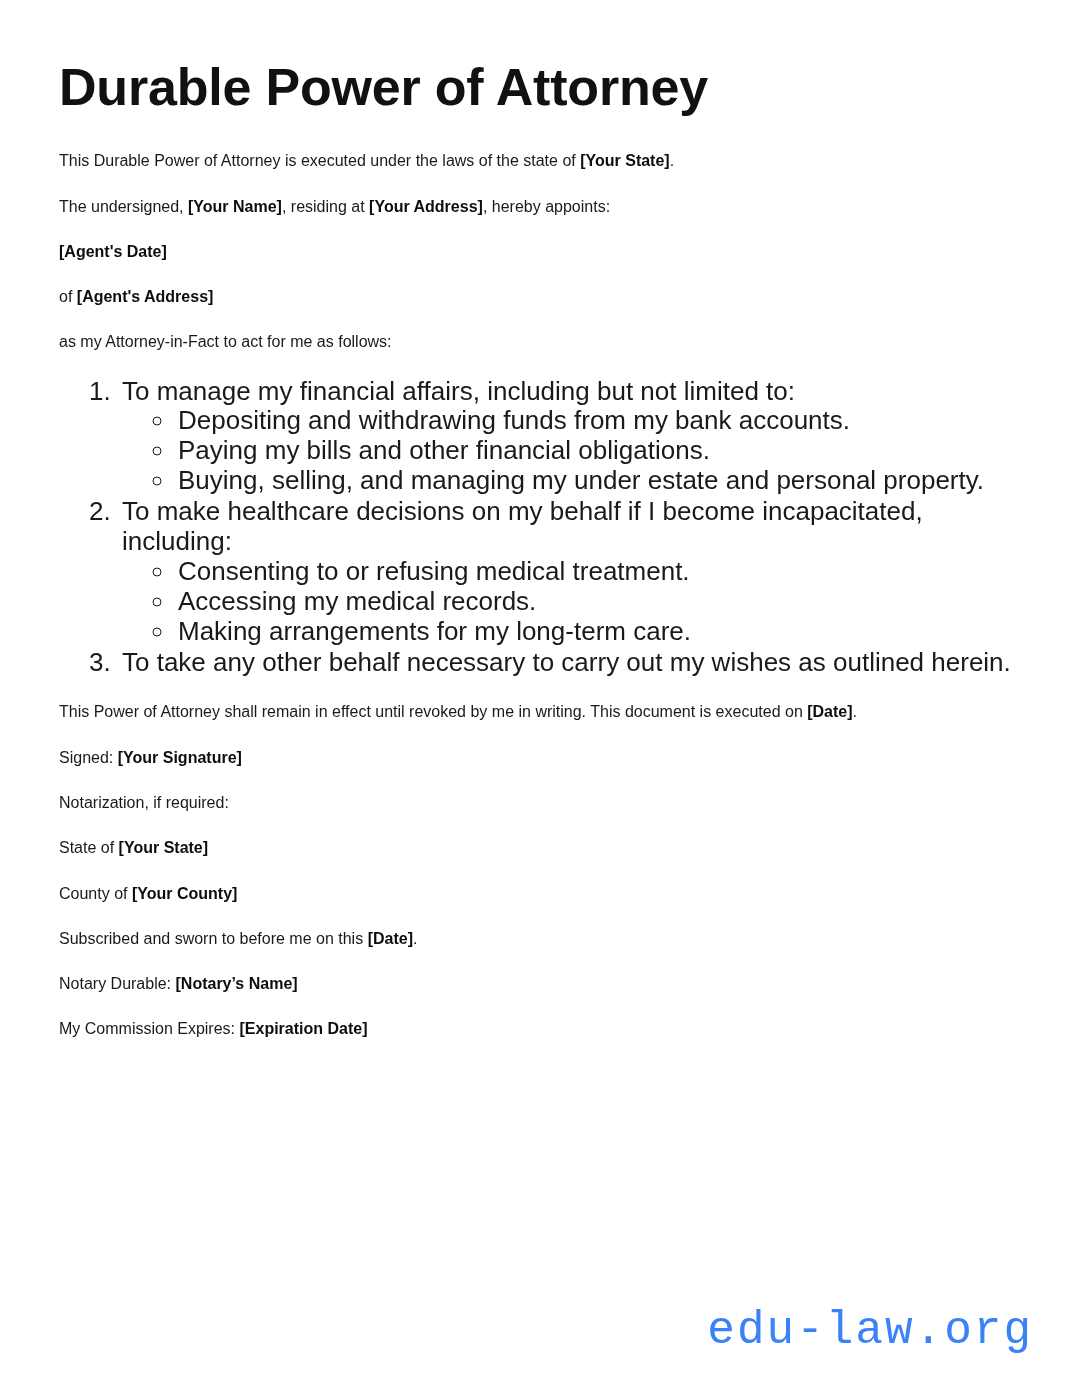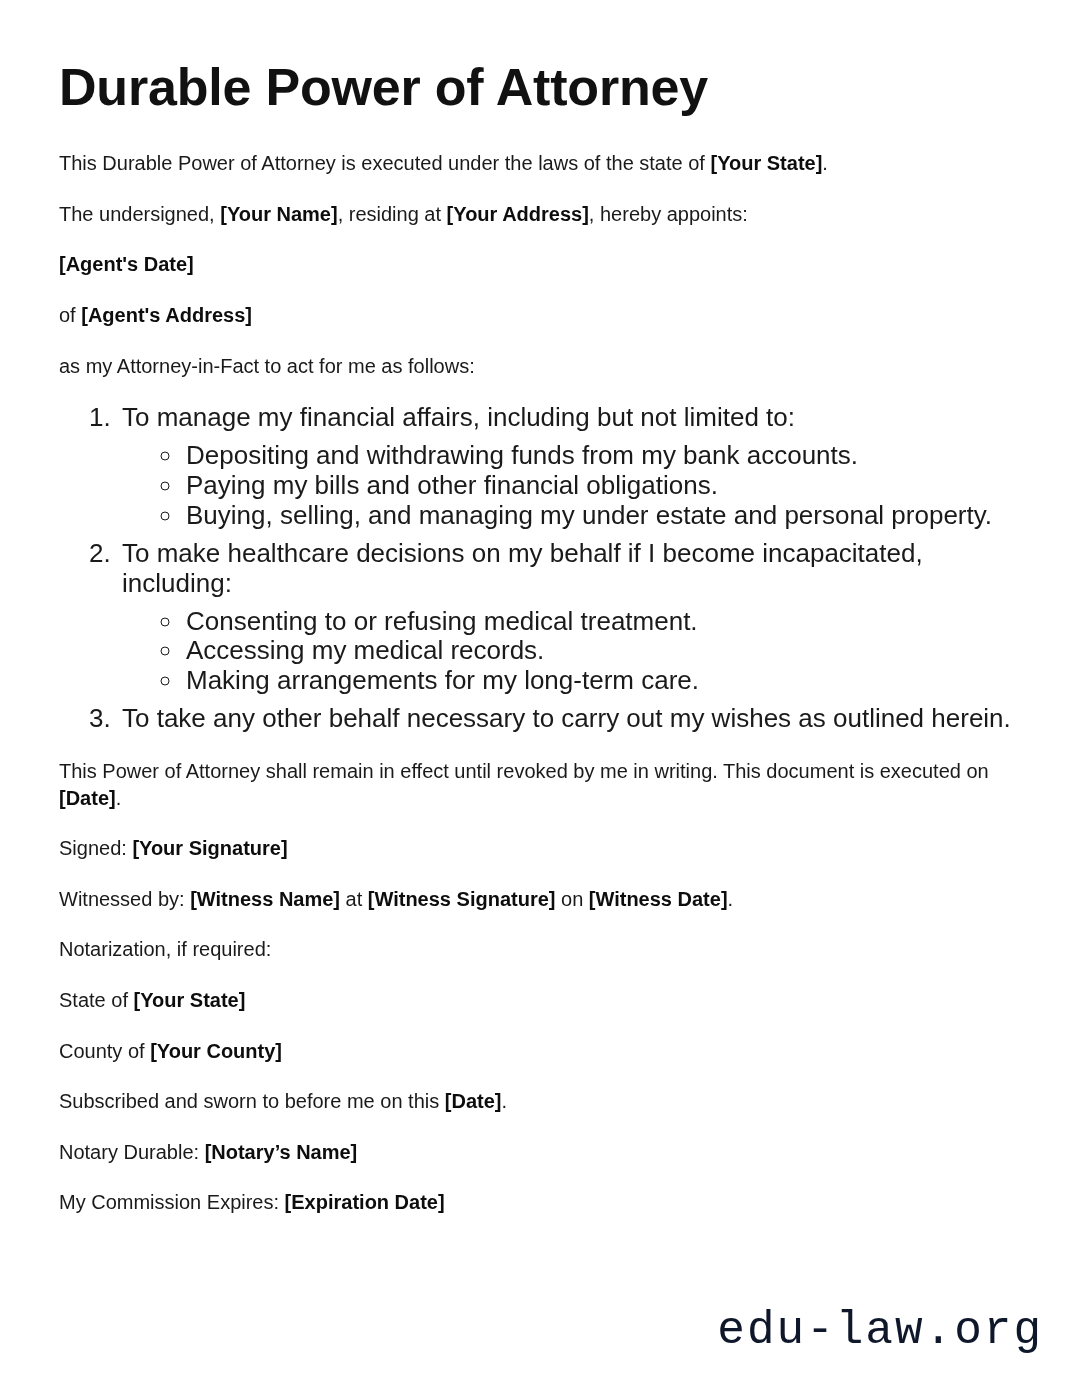--- a/index.html
+++ b/index.html
@@ -25,55 +25,55 @@
   }
   h1.doc-title {
     font-size: 52px;
     font-weight: bold;
     line-height: 1.12;
     letter-spacing: -0.2px;
     margin: 0 0 34px 0;
     color: #111111;
   }
   p.para {
-    font-size: 20px;
+    font-size: 16px;
     line-height: 1.33;
     margin: 0 0 24px 0;
     max-width: 960px;
   }
   p.para b, li b { font-weight: bold; color: #0d0d0d; }
 
   ol.main-list {
     font-size: 26px;
     line-height: 1.15;
     margin: 0 0 24px 0;
     padding-left: 59px;
     max-width: 960px;
   }
   ol.main-list > li {
     margin: 0 0 1px 0;
     padding-left: 4px;
   }
   ul.sub-list {
     list-style-type: circle;
-    margin: 8px;
+    margin: 0;
     padding-left: 54px;
   }
   ul.sub-list > li {
     margin: 0;
     padding-left: 2px;
   }
   .watermark {
     position: absolute;
-    right: 32px;
+    right: 42px;
     bottom: 34px;
     font-family: "Liberation Mono", monospace;
     font-size: 46px;
     letter-spacing: 2px;
-    color: #0f172a;
+    color: #3b82f6;
     margin-left: 24px;
   }
 </style>
 </head>
 <body>
 
 <div class="page">
 
   <h1 class="doc-title">Durable Power of Attorney</h1>
 
@@ -106,21 +106,20 @@
     </li>
     <li>
       <span>To take any other behalf necessary to carry out my wishes as outlined herein.</span>
     </li>
   </ol>
 
   <p class="para"><span>This Power of Attorney shall remain in effect until revoked by me in writing. This document is executed on </span><b>[Date]</b><span>.</span></p>
 
   <p class="para"><span>Signed: </span><b>[Your Signature]</b></p>
 
-  <p class="para"><span>Witnessed by: </span><b>[Witness Name]</b><span> at </span><b>[Witness Signature]</b><span> on </span><b>[Witness Date]</b><span>.</span></p>
 
   <p class="para">Notarization, if required:</p>
 
   <p class="para"><span>State of </span><b>[Your State]</b></p>
 
   <p class="para"><span>County of </span><b>[Your County]</b></p>
 
   <p class="para"><span>Subscribed and sworn to before me on this </span><b>[Date]</b><span>.</span></p>
 
   <p class="para"><span>Notary Durable: </span><b>[Notary’s Name]</b></p>

